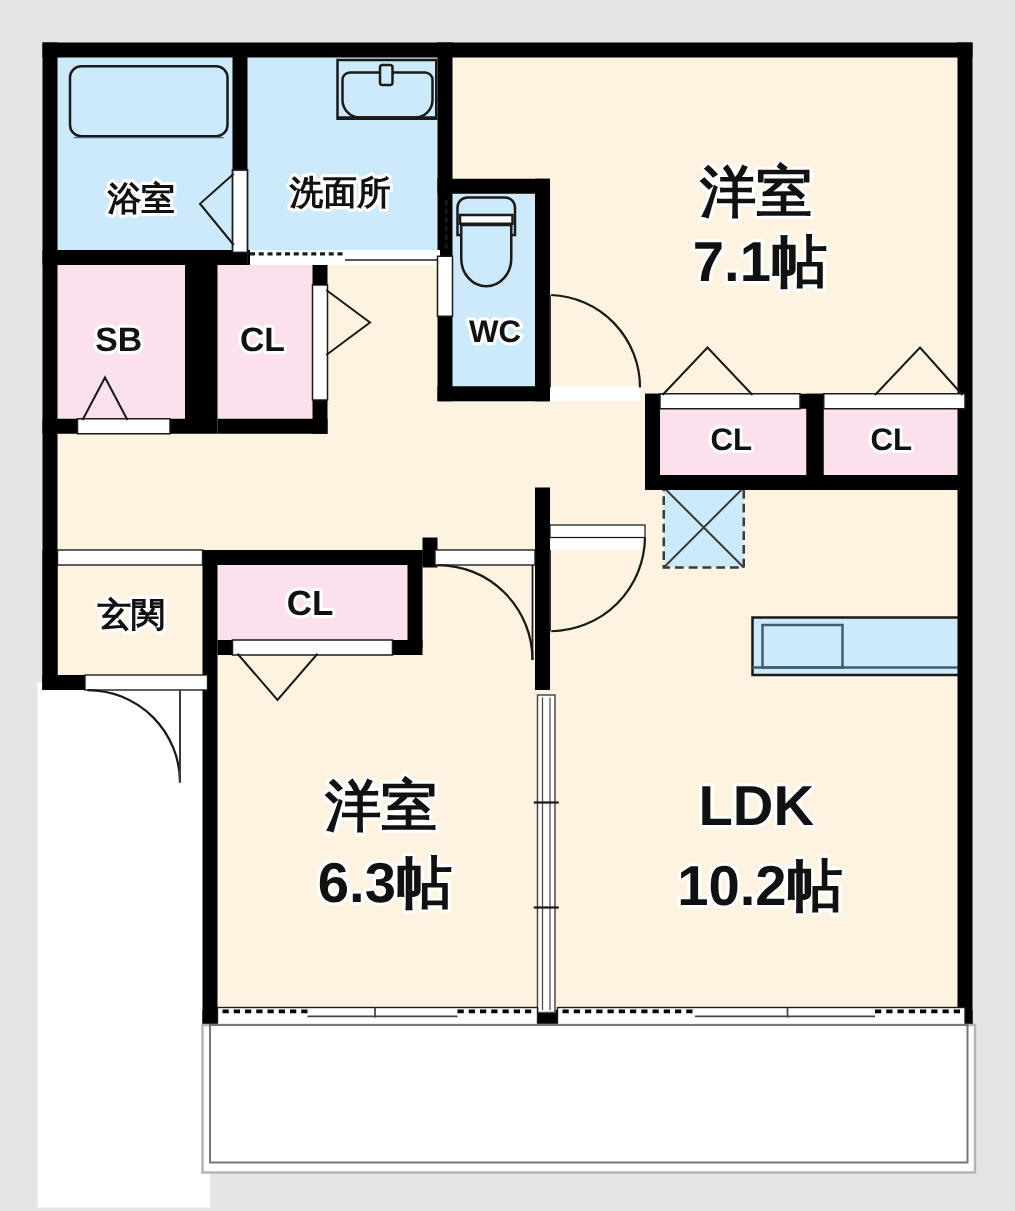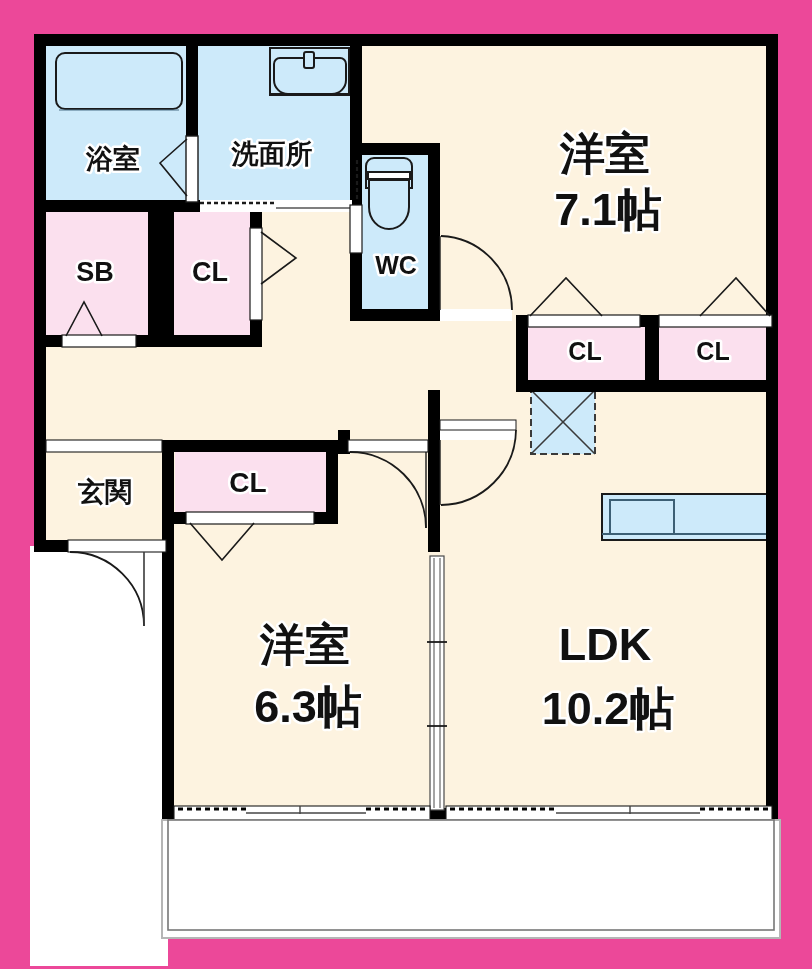--- a/index.html
+++ b/index.html
@@ -1,17 +1,17 @@
 <!DOCTYPE html>
 <html><head>
 <meta charset="utf-8">
 <style>
   html,body{margin:0;padding:0;background:#ffffff;}
   body{width:812px;height:969px;font-family:"Liberation Sans","DejaVu Sans",sans-serif;}
-  #plan{position:relative;width:812px;height:969px;background:#ec4899;overflow:hidden;}
+  #plan{position:relative;width:812px;height:969px;background:#e5e5e5;overflow:hidden;}
   svg{display:block;}
   .lbl{
     font-family:"Liberation Sans","DejaVu Sans",sans-serif;
     font-weight:bold;
     fill:#111111;
     paint-order:stroke fill;
     stroke:#ffffff;
     stroke-width:5px;
     stroke-linejoin:round;
     text-anchor:middle;

